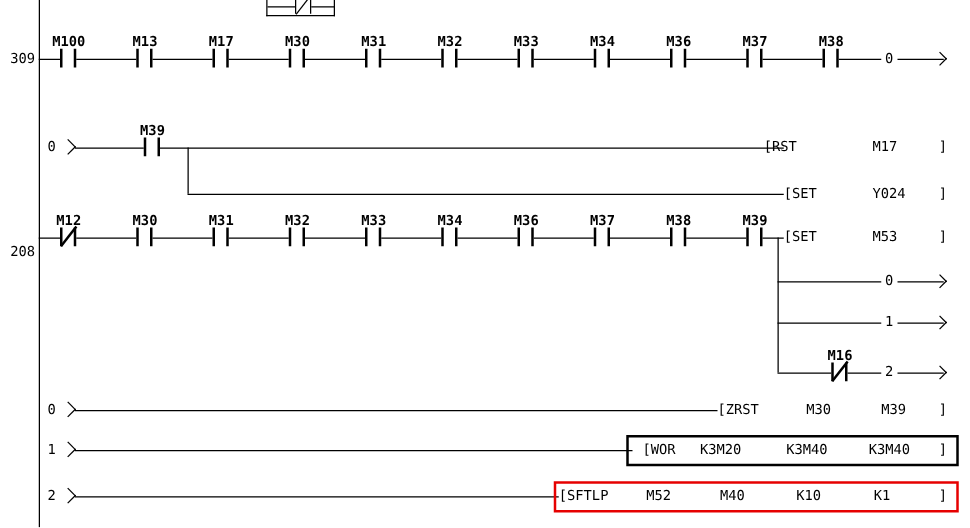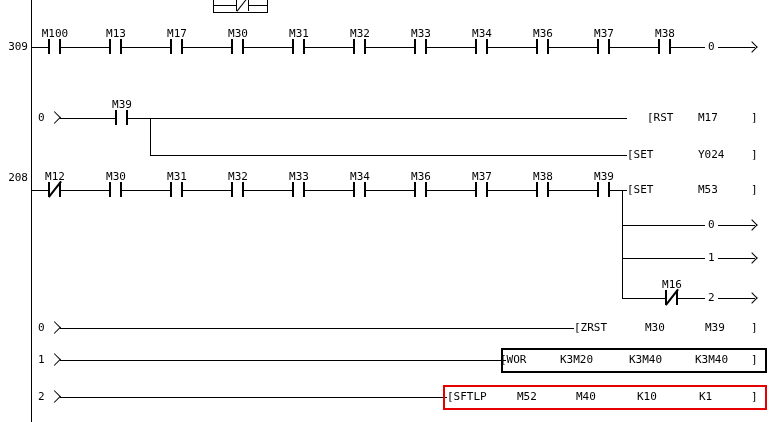--- a/index.html
+++ b/index.html
@@ -4,21 +4,21 @@
 <style>
   * { margin:0; padding:0; box-sizing:border-box; }
   html,body { background:#ffffff; }
   #stage {
     position:relative; width:776px; height:422px; background:#ffffff;
     font-family:"DejaVu Sans Mono","Liberation Mono",monospace;
     font-size:11px; color:#000; overflow:hidden;
   }
   .hl { position:absolute; height:1px; background:#000; }
   .vl { position:absolute; width:1px; background:#000; }
-  .lbl { position:absolute; transform:translateX(-50%); white-space:nowrap; line-height:11px; }
+  .lbl { position:absolute; transform:translateX(-50%); white-space:nowrap; line-height:11px;font-weight:bold; }
   .txt { position:absolute; white-space:nowrap; line-height:12px; }
   .step { position:absolute; width:26px; text-align:right; line-height:12px; }
   .contact {
     position:absolute; width:13px; height:15px; background:#fff;
     border-left:2px solid #000; border-right:2px solid #000;
     margin-left:-7px; margin-top:-8px;
   }
   .contact .slash {
     position:absolute; left:4px; top:-3px; width:1.5px; height:20px;
     background:#000; transform:rotate(38deg);
@@ -89,30 +89,30 @@
 
   <span class="txt" style="left:38px;top:112px">0</span>
   <span class="chev" style="left:50px;top:113px"></span>
   <div class="hl" style="left:60px;top:118px;width:567px"></div>
 
   <div class="contact" style="left:122px;top:118px"></div>
   <span class="lbl" style="left:122px;top:99px">M39</span>
 
   <div class="vl" style="left:150px;top:118px;height:37px"></div>
 
-  <span class="txt" style="left:647px;top:112px">[RST</span>
+  <span class="txt" style="left:611px;top:112px">[RST</span>
   <span class="txt" style="left:698px;top:112px">M17</span>
   <span class="txt" style="left:751px;top:112px">]</span>
 
   <div class="hl" style="left:150px;top:155px;width:477px"></div>
   <span class="txt" style="left:627px;top:149px">[SET</span>
   <span class="txt" style="left:698px;top:149px">Y024</span>
   <span class="txt" style="left:751px;top:149px">]</span>
 
-  <span class="step" style="left:2px;top:172px">208</span>
+  <span class="step" style="left:2px;top:196px">208</span>
   <div class="hl" style="left:31px;top:190px;width:596px"></div>
 
   <div class="contact" style="left:55px;top:190px">
       <span class="slash"></span>
     </div>
   <span class="lbl" style="left:55px;top:171px">M12</span>
   <div class="contact" style="left:116px;top:190px"></div>
   <span class="lbl" style="left:116px;top:171px">M30</span>
   <div class="contact" style="left:177px;top:190px"></div>
   <span class="lbl" style="left:177px;top:171px">M31</span>
@@ -163,21 +163,21 @@
   <span class="chev" style="left:50px;top:323px"></span>
   <div class="hl" style="left:60px;top:328px;width:514px"></div>
   <span class="txt" style="left:574px;top:322px">[ZRST</span>
   <span class="txt" style="left:645px;top:322px">M30</span>
   <span class="txt" style="left:705px;top:322px">M39</span>
   <span class="txt" style="left:751px;top:322px">]</span>
 
   <span class="txt" style="left:38px;top:354px">1</span>
   <span class="chev" style="left:50px;top:355px"></span>
   <div class="hl" style="left:60px;top:360px;width:446px"></div>
-  <span class="txt" style="left:500px;top:354px">[WOR</span>
+  <span class="txt" style="left:514px;top:354px">[WOR</span>
   <span class="txt" style="left:560px;top:354px">K3M20</span>
   <span class="txt" style="left:629px;top:354px">K3M40</span>
   <span class="txt" style="left:695px;top:354px">K3M40</span>
   <span class="txt" style="left:751px;top:354px">]</span>
   <div class="selbox" style="left:501px;top:348px;width:266px;height:25px"></div>
 
   <span class="txt" style="left:38px;top:391px">2</span>
   <span class="chev" style="left:50px;top:392px"></span>
   <div class="hl" style="left:60px;top:397px;width:387px"></div>
   <span class="txt" style="left:447px;top:391px">[SFTLP</span>

